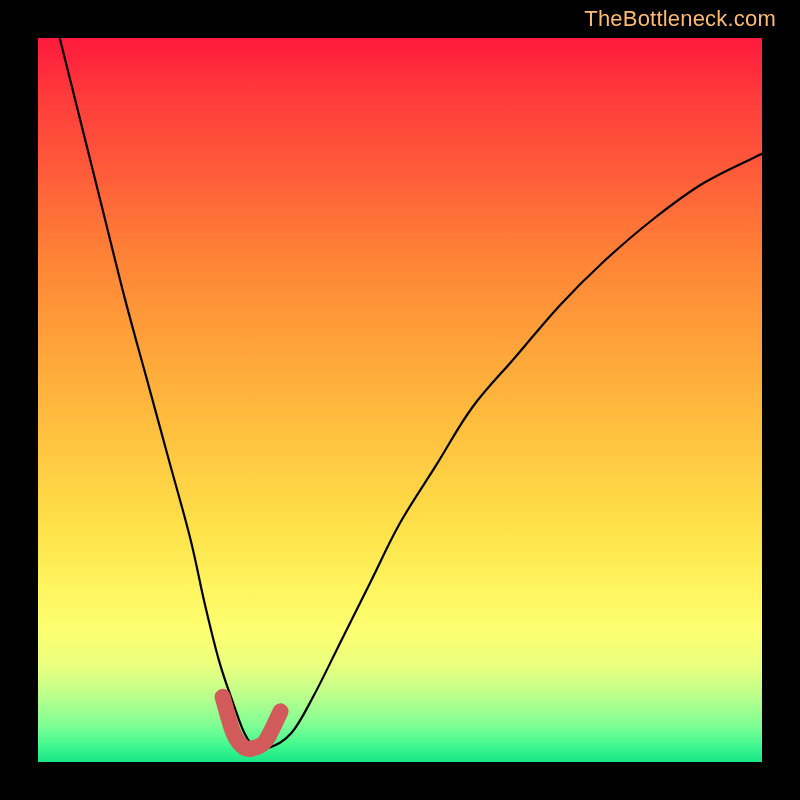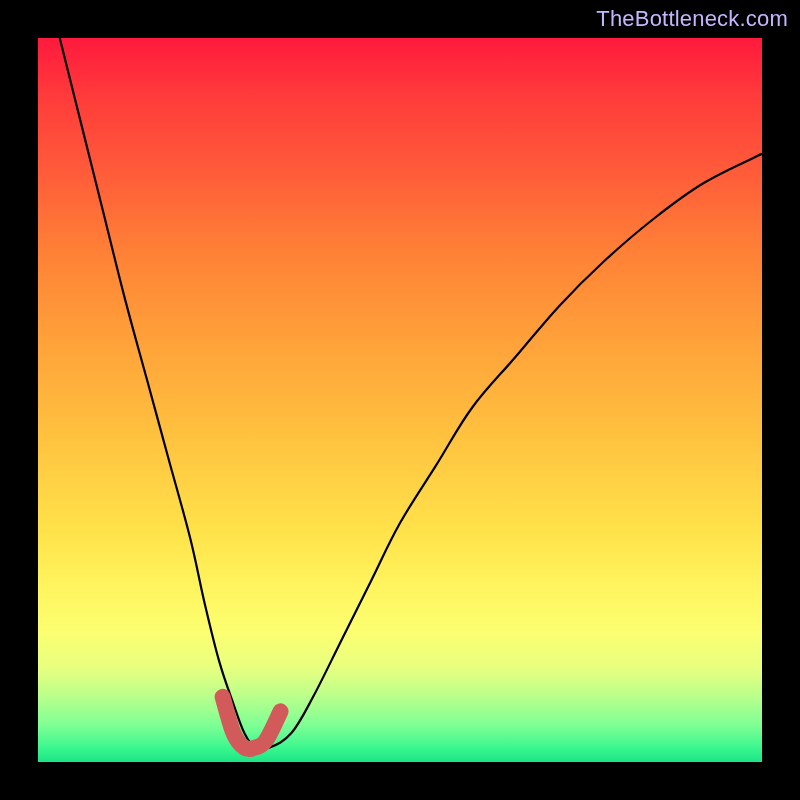--- a/index.html
+++ b/index.html
@@ -39,22 +39,22 @@
       #e8ff80 87%,
       #b9ff8c 91%,
       #7dff94 95%,
       #3cf78f 98%,
       #19e586 100%
     );
   }
   .watermark {
     position: absolute;
     top: 6px;
-    right: 12px;
-    color: #c4b5fd;
+    right: 24px;
+    color: #fdba74;
     font-size: 22px;
     font-weight: 500;
     letter-spacing: 0.2px;
     user-select: none;
   }
   svg.curve {
     position: absolute;
     left: 0;
     top: 0;
     width: 724px;

